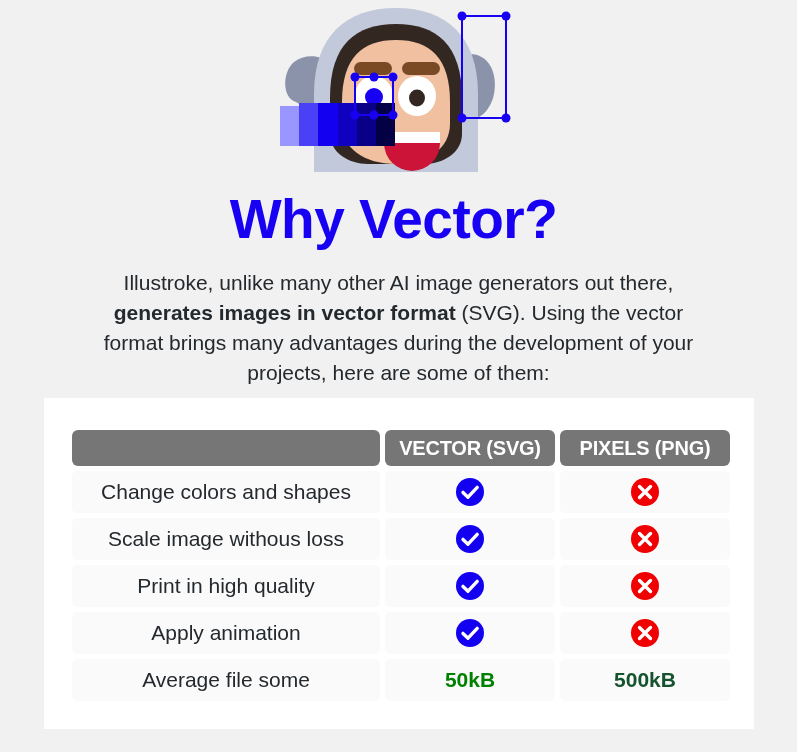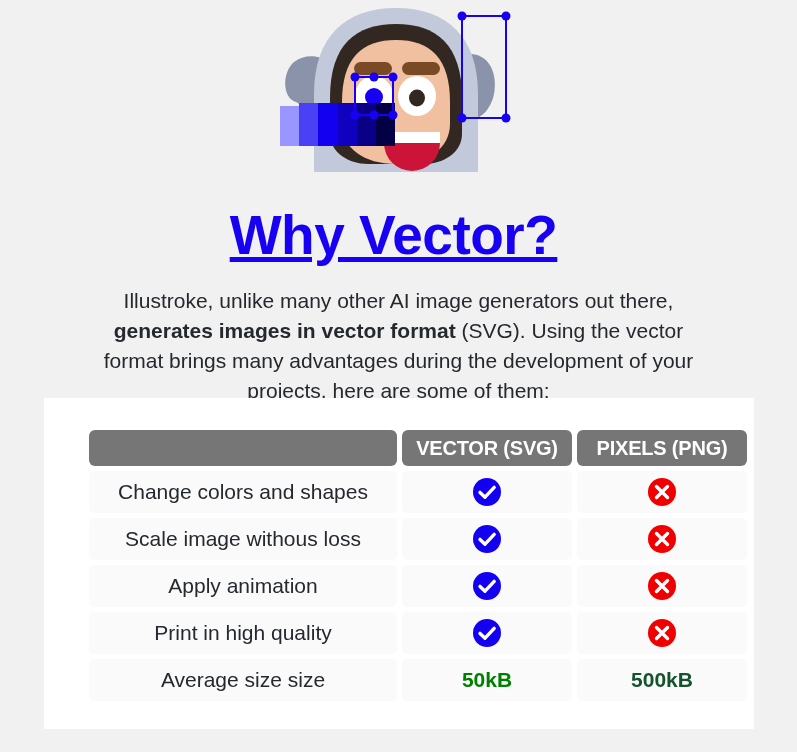--- a/index.html
+++ b/index.html
@@ -29,29 +29,28 @@
     justify-content: center;
     padding-top: 2px;
     box-sizing: border-box;
   }
   .hero-illustration svg {
     display: block;
   }
 
   
   .page-title {
-    margin: 16px;
+    margin: 0;
     padding: 6px 10px 0 0;
     text-align: center;
     font-size: 55px;
     line-height: 70px;
     font-weight: bold;
     color: #1800f2;
     letter-spacing: -0.5px;
-    text-decoration: underline;
   }
 
   
   .intro {
     margin: 14px auto 8px auto;
     width: 620px;
     text-align: center;
     font-size: 21px;
     line-height: 30px;
     color: #24292e;
@@ -66,21 +65,21 @@
     left: 44px;
     top: 398px;
     width: 710px;
     height: 331px;
     background: #ffffff;
     box-sizing: border-box;
   }
 
   .compare-table {
     position: absolute;
-    left: 40px;
+    left: 23px;
     top: 27px;
     width: 664px;
     border-collapse: separate;
     border-spacing: 5px 5px;
     table-layout: fixed;
   }
   .compare-table col.c-label { width: 308px; }
   .compare-table col.c-vec   { width: 170px; }
   .compare-table col.c-pix   { width: 170px; }
 
@@ -241,61 +240,61 @@
             <span class="mark">
               <svg width="30" height="30" viewBox="0 0 30 30">
                 <circle cx="15" cy="15" r="14" fill="#f00000"></circle>
                 <path d="M9.5 9.5 L20.5 20.5 M20.5 9.5 L9.5 20.5" stroke="#ffffff" stroke-width="3.4" stroke-linecap="round"></path>
               </svg>
             </span>
           </td>
         </tr>
 
         <tr>
-          <td class="label-cell">Apply animation</td>
+          <td class="label-cell">Print in high quality</td>
           <td>
             <span class="mark">
               <svg width="30" height="30" viewBox="0 0 30 30">
                 <circle cx="15" cy="15" r="14" fill="#1400f0"></circle>
                 <path d="M8 15.4 L13 20.2 L22.2 10.4" fill="none" stroke="#ffffff" stroke-width="3.4" stroke-linecap="round" stroke-linejoin="round"></path>
               </svg>
             </span>
           </td>
           <td>
             <span class="mark">
               <svg width="30" height="30" viewBox="0 0 30 30">
                 <circle cx="15" cy="15" r="14" fill="#f00000"></circle>
                 <path d="M9.5 9.5 L20.5 20.5 M20.5 9.5 L9.5 20.5" stroke="#ffffff" stroke-width="3.4" stroke-linecap="round"></path>
               </svg>
             </span>
           </td>
         </tr>
 
         <tr>
-          <td class="label-cell">Print in high quality</td>
+          <td class="label-cell">Apply animation</td>
           <td>
             <span class="mark">
               <svg width="30" height="30" viewBox="0 0 30 30">
                 <circle cx="15" cy="15" r="14" fill="#1400f0"></circle>
                 <path d="M8 15.4 L13 20.2 L22.2 10.4" fill="none" stroke="#ffffff" stroke-width="3.4" stroke-linecap="round" stroke-linejoin="round"></path>
               </svg>
             </span>
           </td>
           <td>
             <span class="mark">
               <svg width="30" height="30" viewBox="0 0 30 30">
                 <circle cx="15" cy="15" r="14" fill="#f00000"></circle>
                 <path d="M9.5 9.5 L20.5 20.5 M20.5 9.5 L9.5 20.5" stroke="#ffffff" stroke-width="3.4" stroke-linecap="round"></path>
               </svg>
             </span>
           </td>
         </tr>
 
         <tr>
-          <td class="label-cell">Average size size</td>
+          <td class="label-cell">Average file some</td>
           <td>
             <span class="val-text val-good">50kB</span>
           </td>
           <td>
             <span class="val-text val-bad">500kB</span>
           </td>
         </tr>
 
       </tbody>
     </table>

